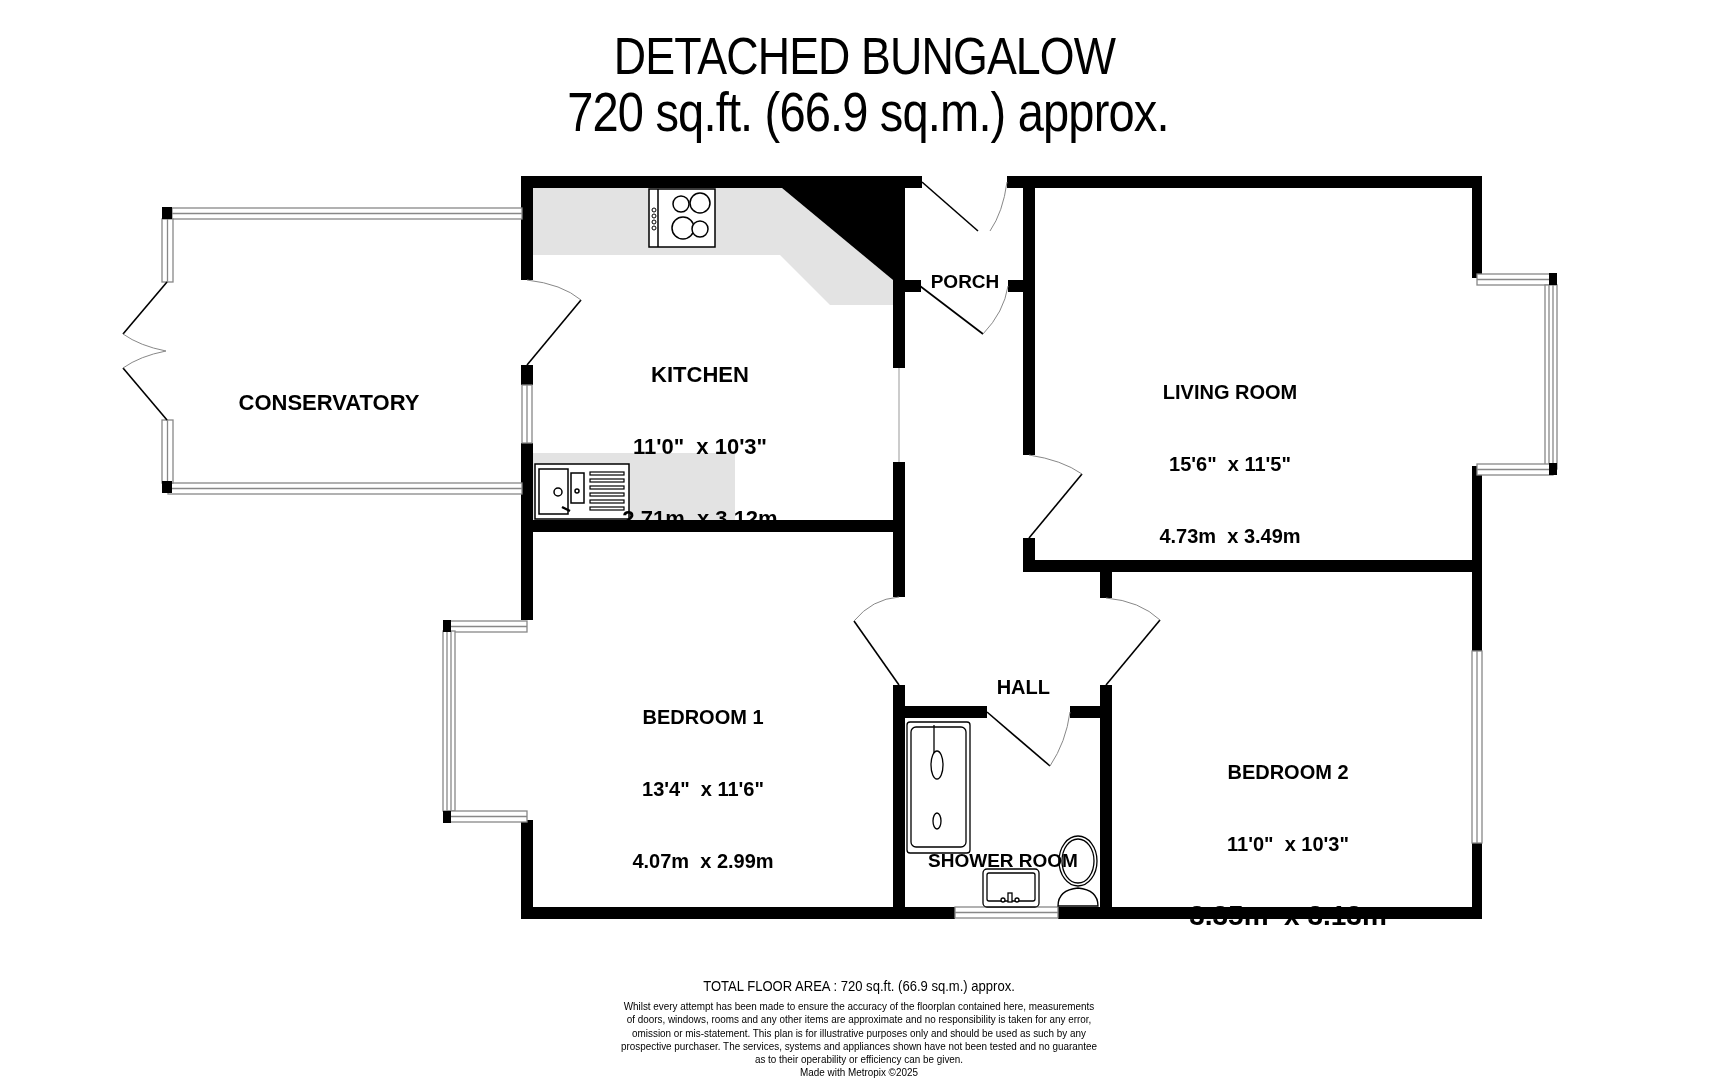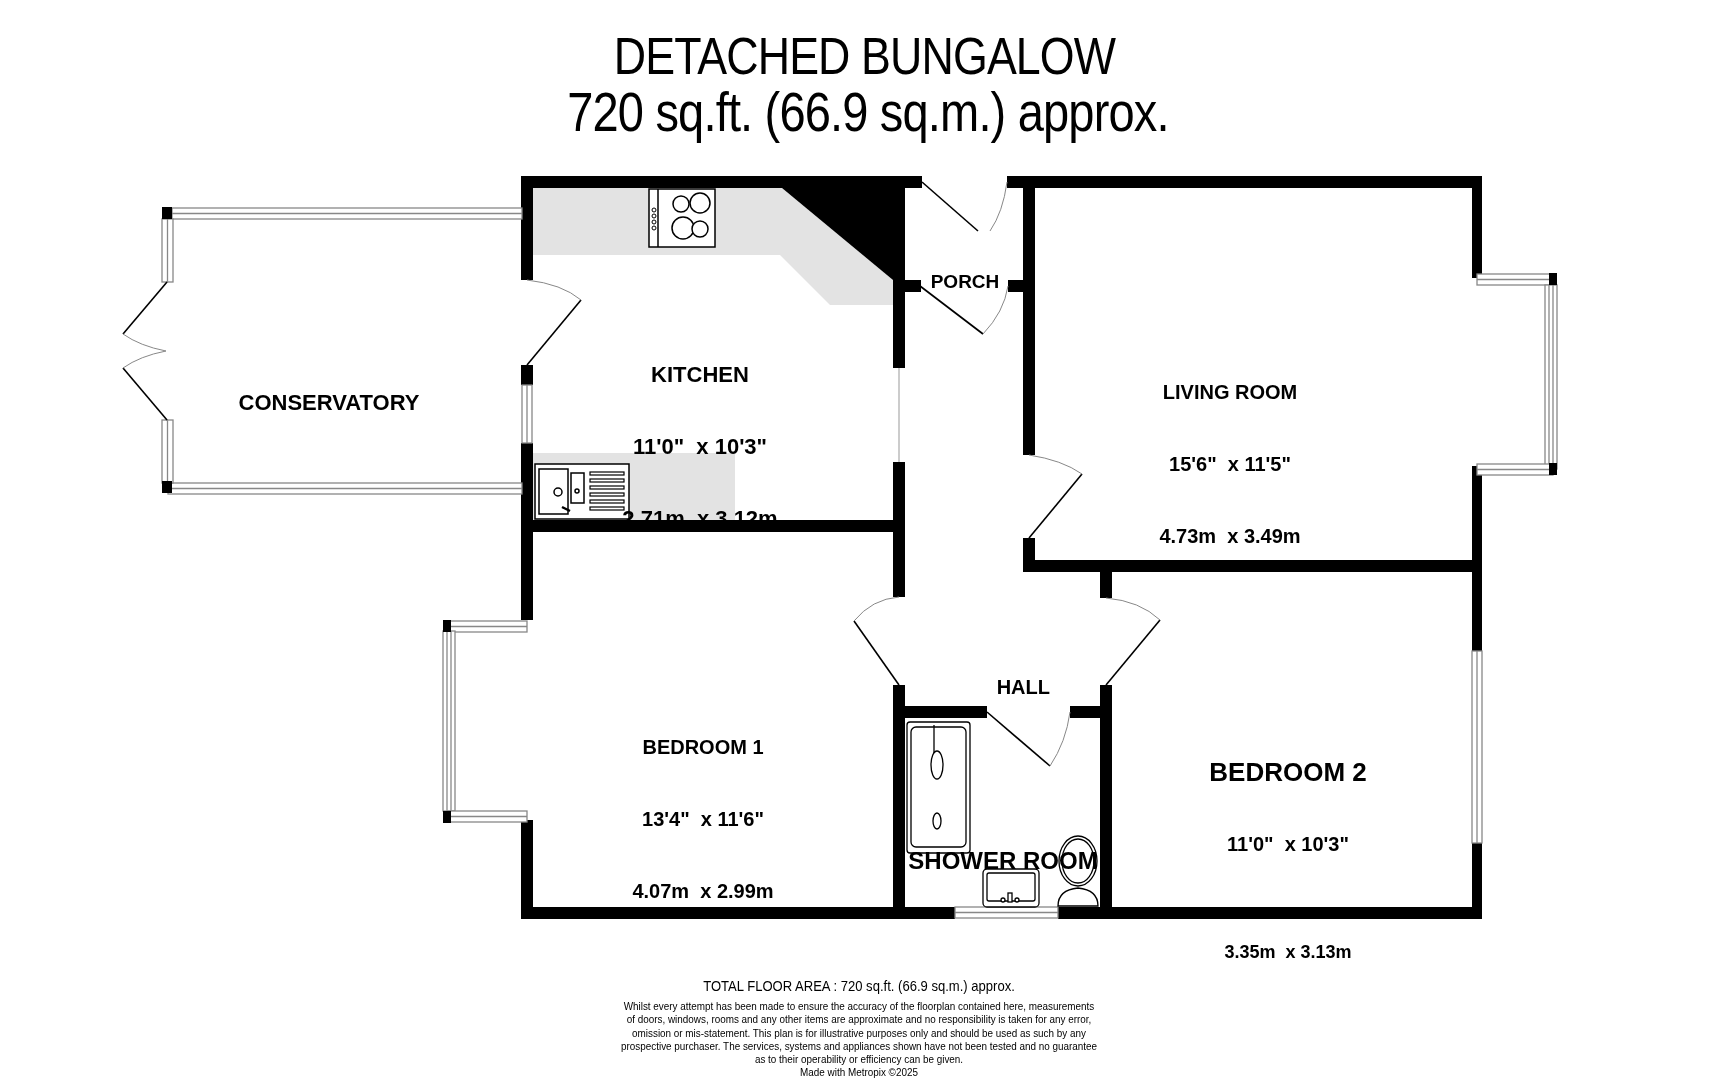--- a/index.html
+++ b/index.html
@@ -234,32 +234,32 @@
   <span class="name" style="font-size:19px;">PORCH</span>
 </div>
 <div class="room-label" style="left:1115px; top:332px; width:230px;">
   <span class="name" style="font-size:20px;">LIVING ROOM</span>
   <span class="dim" style="font-size:20px;">15'6"  x 11'5"</span>
   <span class="dim" style="font-size:20px;">4.73m  x 3.49m</span>
 </div>
 <div class="room-label" style="left:960px; top:627px; width:90px;">
   <span class="name" style="font-size:20px;text-align:right;">HALL</span>
 </div>
-<div class="room-label" style="left:583px; top:687px; width:240px;text-align:center;">
+<div class="room-label" style="left:583px; top:657px; width:240px;text-align:center;">
   <span class="name" style="font-size:20px;">BEDROOM 1</span>
   <span class="dim" style="font-size:20px;">13'4"  x 11'6"</span>
   <span class="dim" style="font-size:20px;">4.07m  x 2.99m</span>
 </div>
 <div class="room-label" style="left:905px; top:801px; width:196px;">
-  <span class="name" style="font-size:24px;">SHOWER ROOM</span>
+  <span class="name" style="font-size:19px;">SHOWER ROOM</span>
 </div>
 <div class="room-label" style="left:1168px; top:712px; width:240px;">
-  <span class="name" style="font-size:26px;text-align:center;">BEDROOM 2</span>
+  <span class="name" style="font-size:20px;text-align:center;">BEDROOM 2</span>
   <span class="dim" style="font-size:20px;">11'0"  x 10'3"</span>
-  <span class="dim" style="font-size:18px;margin-top:36px;">3.35m  x 3.13m</span>
+  <span class="dim" style="font-size:28px;">3.35m  x 3.13m</span>
 </div>
 
 <div class="footer footer-total">TOTAL FLOOR AREA : 720 sq.ft. (66.9 sq.m.) approx.</div>
 <div class="footer footer-disclaimer">
   <span>Whilst every attempt has been made to ensure the accuracy of the floorplan contained here, measurements</span>
   <span>of doors, windows, rooms and any other items are approximate and no responsibility is taken for any error,</span>
   <span>omission or mis-statement. This plan is for illustrative purposes only and should be used as such by any</span>
   <span>prospective purchaser. The services, systems and appliances shown have not been tested and no guarantee</span>
   <span>as to their operability or efficiency can be given.</span>
   <span>Made with Metropix ©2025</span>

